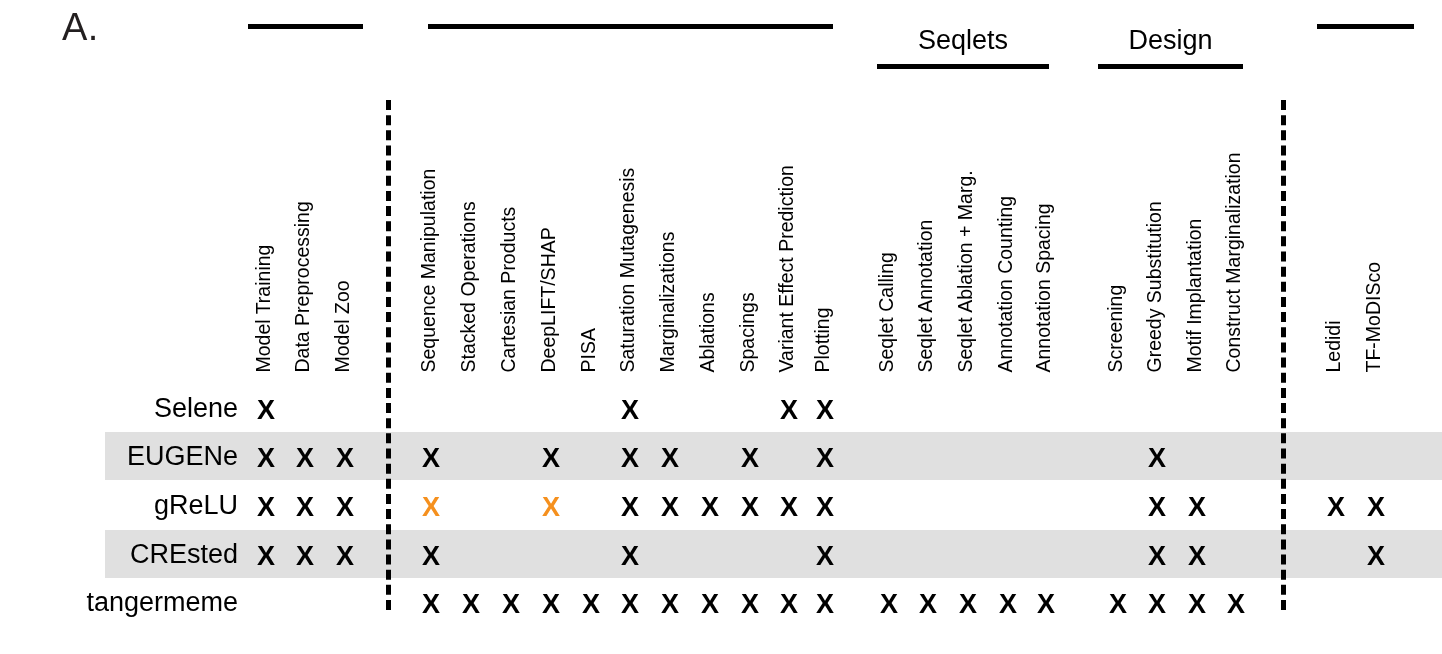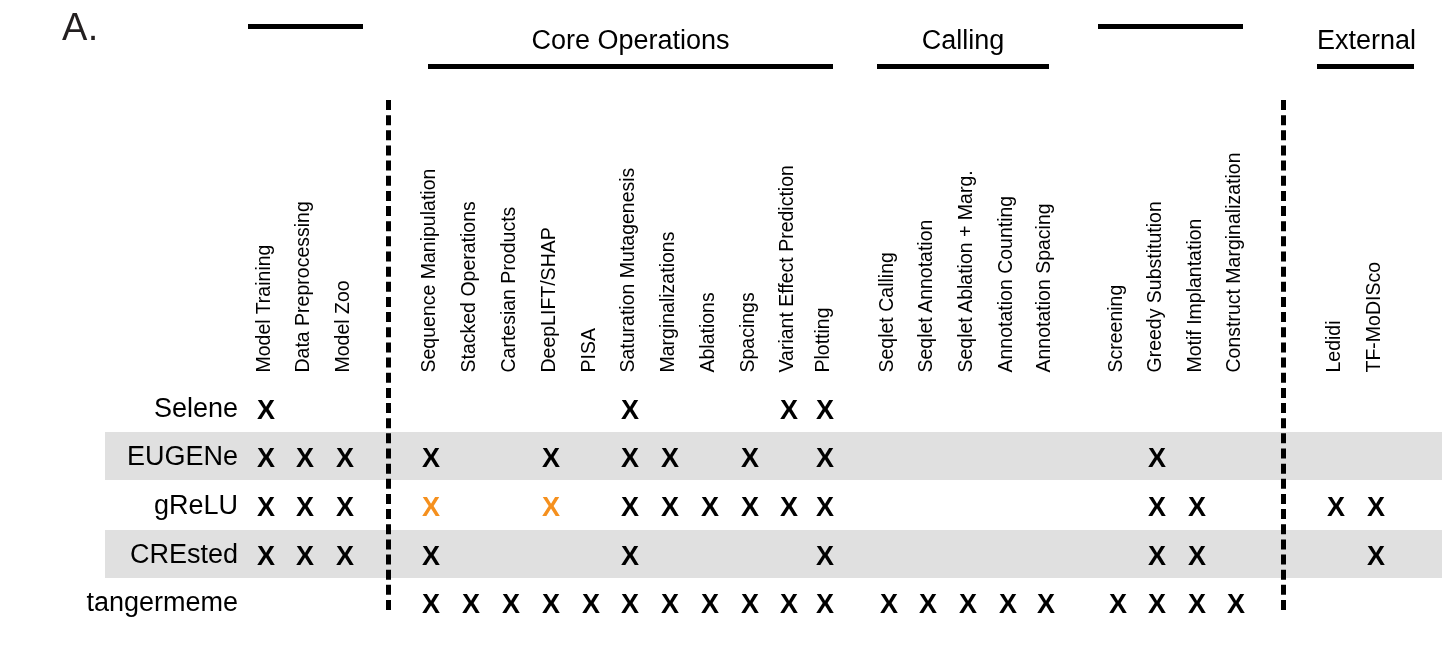--- a/index.html
+++ b/index.html
@@ -113,32 +113,31 @@
 
   <div id="bands-layer">
       <div class="row-band" style="top: 432px; height: 48px;"></div>
       <div class="row-band" style="top: 530px; height: 48px;"></div>
     </div>
   <div id="headers-layer">
       <div class="group-header" style="left: 248px; top: 20px; width: 115px;">
         <span class="group-rule"></span>
       </div>
       <div class="group-header" style="left: 428px; top: 20px; width: 405px;">
-        <span class="group-title">Core Operations</span>
         <span class="group-rule"></span>
       </div>
       <div class="group-header" style="left: 877px; top: 20px; width: 172px;">
-        <span class="group-title">Calling</span>
+        <span class="group-title">Seqlets</span>
         <span class="group-rule"></span>
       </div>
       <div class="group-header" style="left: 1098px; top: 20px; width: 145px;">
+        <span class="group-title">Design</span>
         <span class="group-rule"></span>
       </div>
       <div class="group-header" style="left: 1317px; top: 20px; width: 97px;">
-        <span class="group-title">External</span>
         <span class="group-rule"></span>
       </div>
     </div>
   <div id="captions-layer">
       <div class="col-caption-anchor" style="left: 266px; top: 372px;">
         <div class="col-caption" style="left: 7px;">Model Training</div>
       </div>
       <div class="col-caption-anchor" style="left: 305px; top: 372px;">
         <div class="col-caption" style="left: 7px;">Data Preprocessing</div>
       </div>

